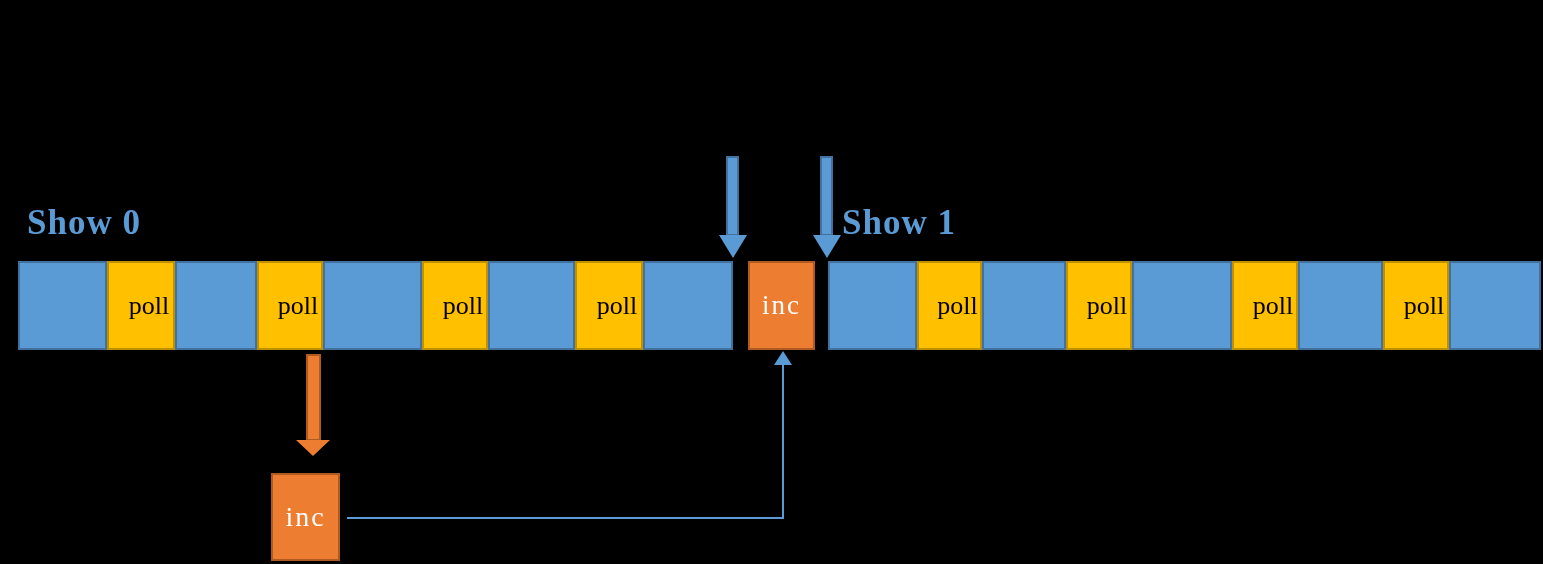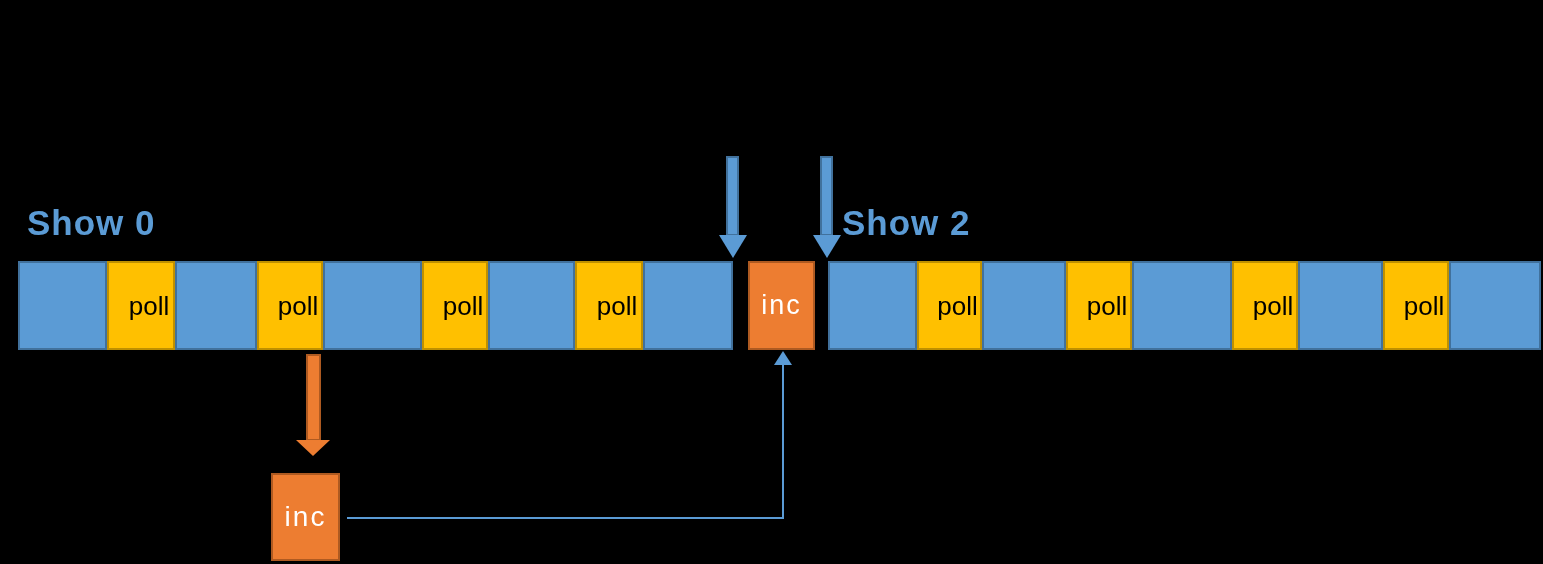--- a/index.html
+++ b/index.html
@@ -1,21 +1,21 @@
 <!DOCTYPE html>
 <html style="--background: #000000; --blue-fill: #5B9BD5; --blue-border: #41719C; --yellow-fill: #FFC000; --yellow-border: #BF9000; --orange-fill: #ED7D31; --orange-border: #AE5A21; --label-blue: #5B9BD5; --connector-blue: #5B9BD5; --poll-text: #000000; --inc-text: #FFFFFF;"><head>
 <meta charset="utf-8">
 <style>
   html,body{margin:0;padding:0;background:#000;}
   .canvas{
     position:relative;
     width:1543px;height:564px;
     background:var(--background,#000);
     overflow:hidden;
-    font-family:Liberation Sans, sans-serif;
+    font-family:Liberation Serif, serif;
   }
   .show-label{
     position:absolute;
     color:var(--label-blue,#5B9BD5);
     font-weight:bold;
     font-size:35px;
     letter-spacing:1px;
     white-space:nowrap;
   }
   .show0{left:27px;top:203px;}
@@ -86,21 +86,21 @@
     border-bottom:14px solid var(--connector-blue,#5B9BD5);
   }
 </style>
 </head>
 <body>
 
 <div class="canvas">
 
   <div class="show-label show0">Show 0</div>
 
-  <div class="show-label show1">Show 2</div>
+  <div class="show-label show1">Show 1</div>
 
   <div class="big-arrow arrow1">
     <div class="stem"></div>
     <div class="head"></div>
   </div>
 
   <div class="big-arrow arrow2">
     <div class="stem"></div>
     <div class="head"></div>
   </div>

